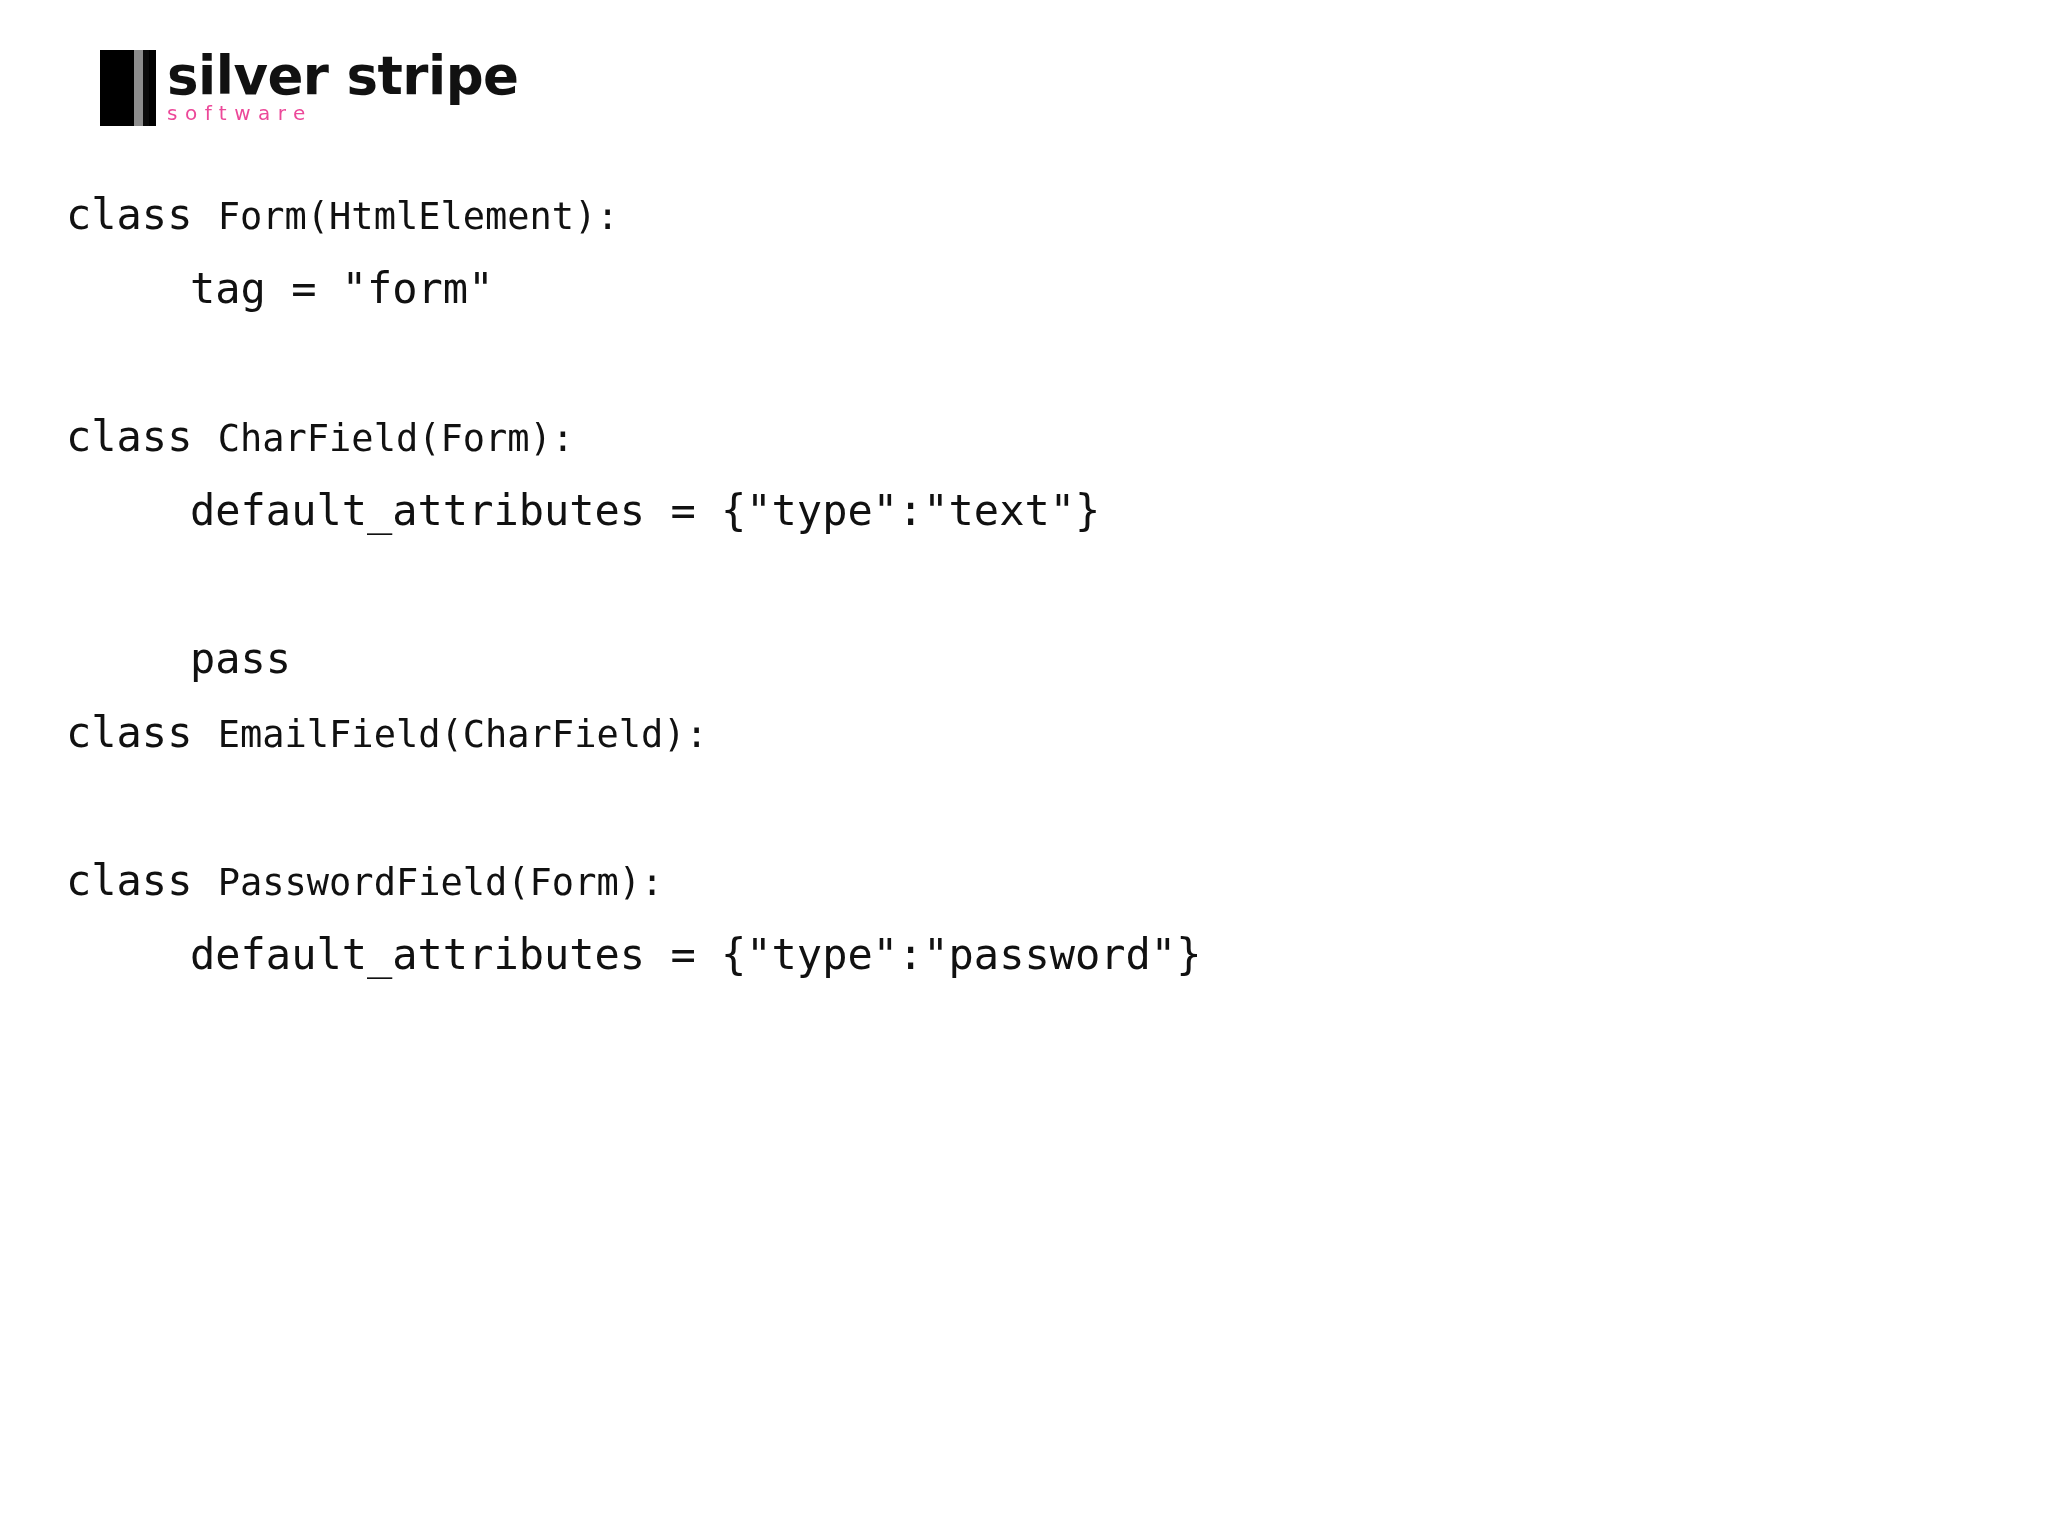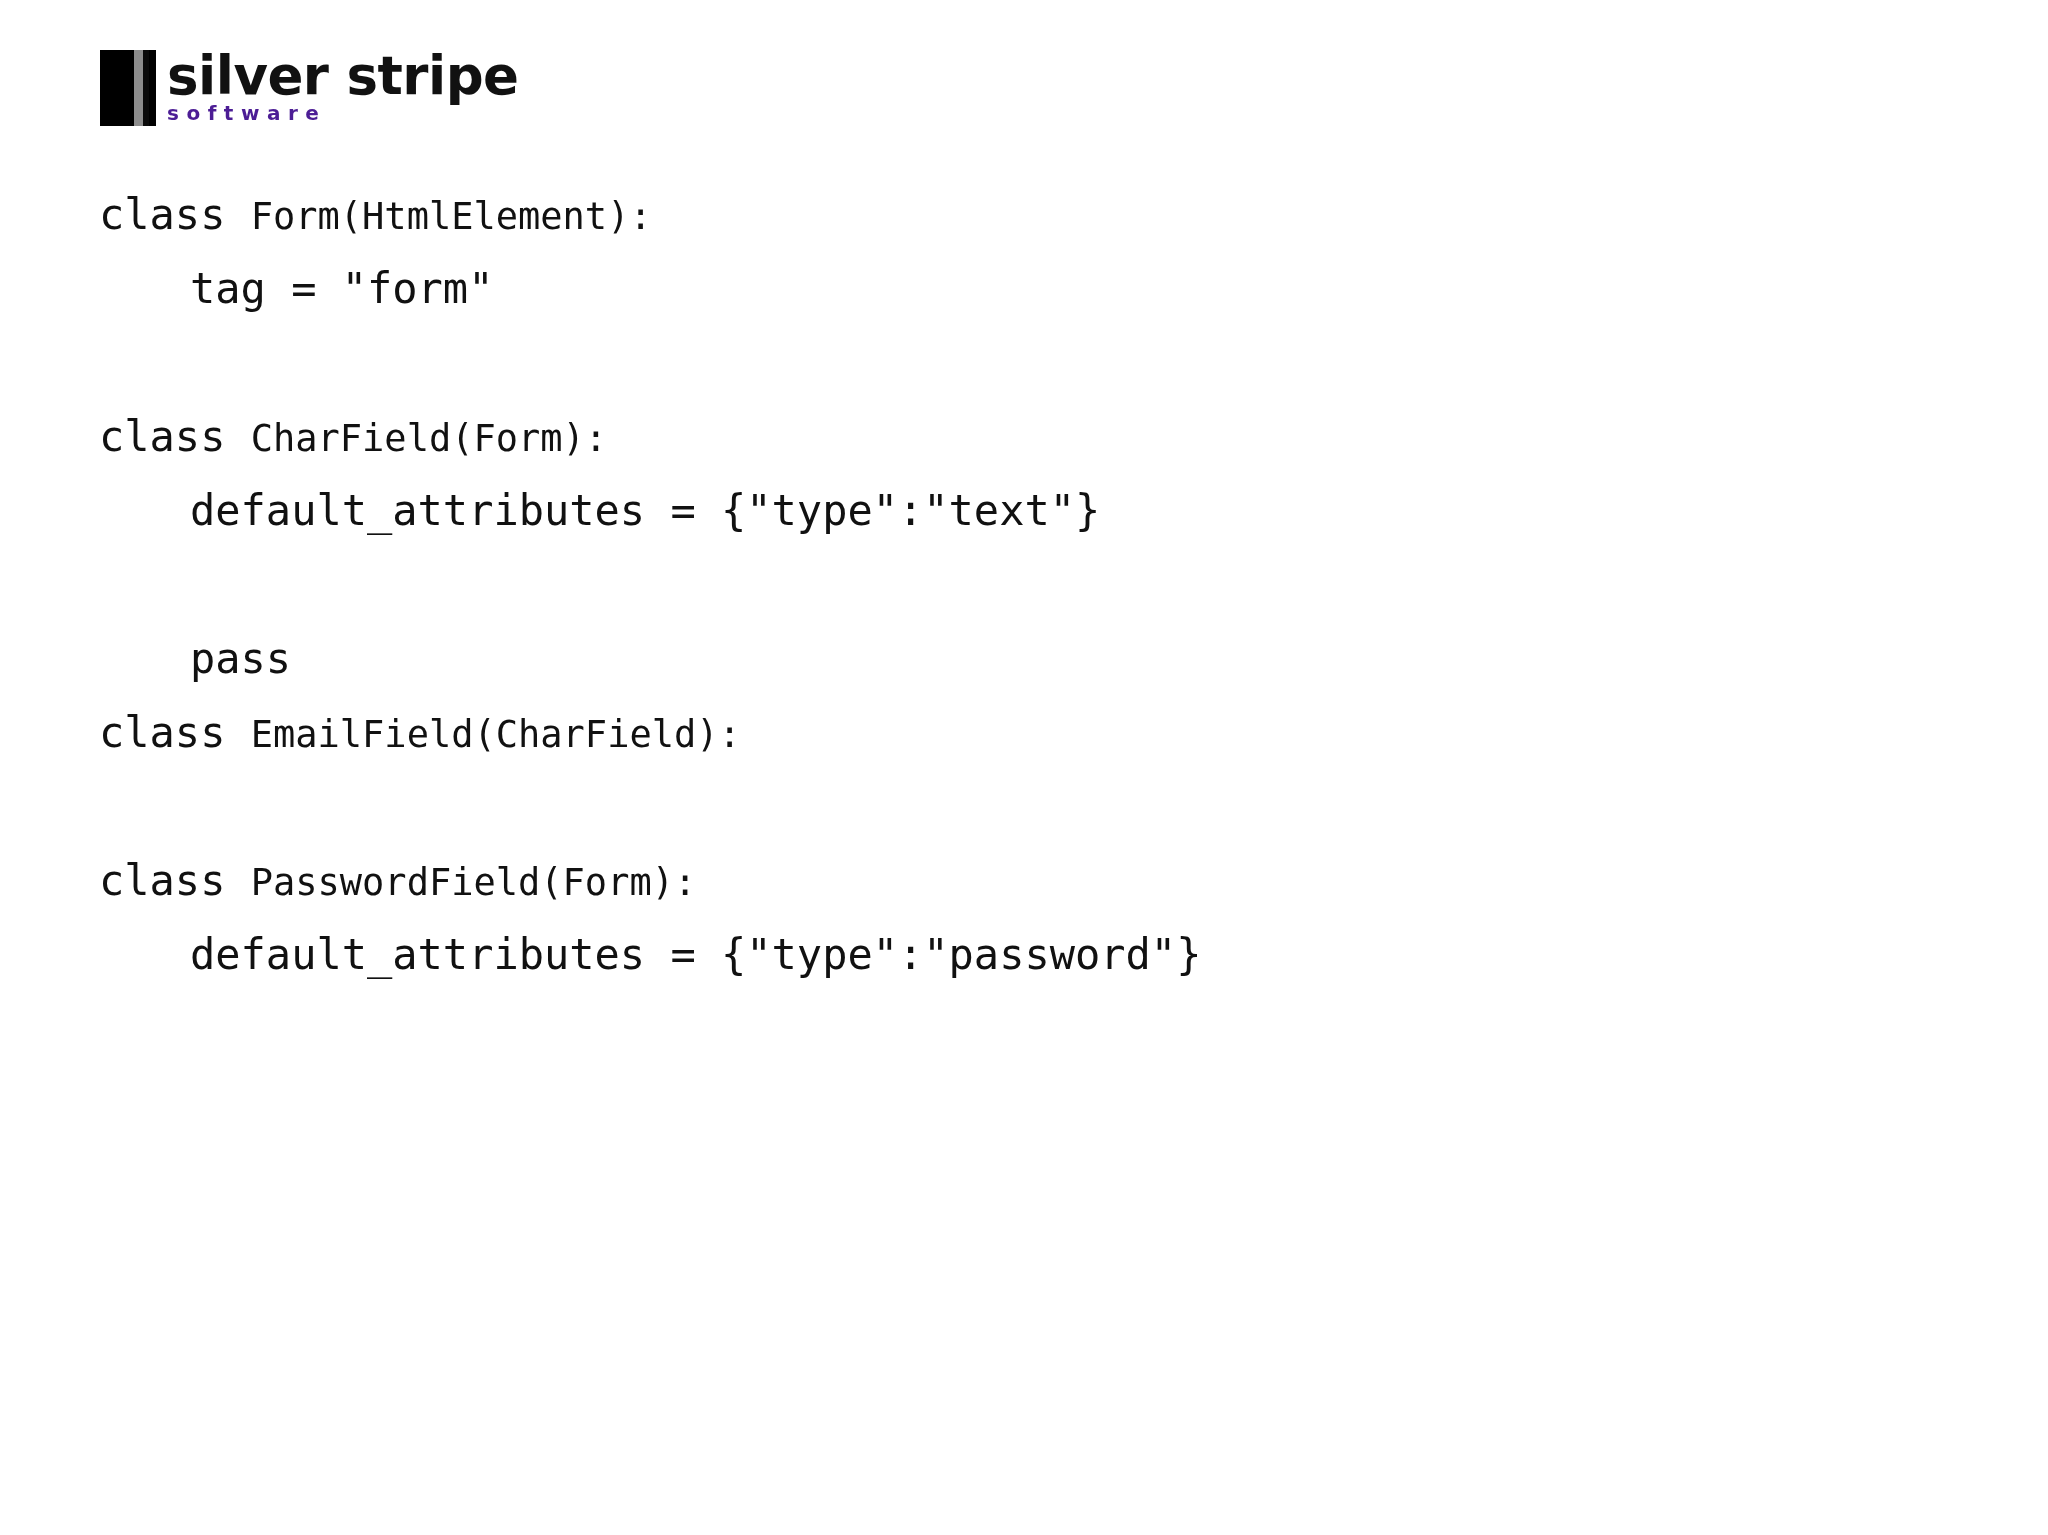--- a/index.html
+++ b/index.html
@@ -69,46 +69,45 @@
     font-size: 53px;
     line-height: 56px;
     color: #111111;
     letter-spacing: -0.5px;
     white-space: nowrap;
   }
   .logo-sub {
     font-family: "DejaVu Sans", sans-serif;
     font-size: 20px;
     line-height: 22px;
-    color: #4c1d95;
+    color: #ec4899;
     letter-spacing: 7.5px;
     margin-top: -2px;
     margin-right: 4px;
     white-space: nowrap;
-    font-weight: bold;
   }
 
   
   .code {
     position: absolute;
     left: 0;
     top: 178px;
     width: 2048px;
   }
   .code-line {
     height: 74px;
     line-height: 74px;
     white-space: pre;
     color: #111111;
     font-family: "DejaVu Sans Mono", monospace;
   }
   .code-line.blank {
     height: 74px;
   }
-  .code-line .ind0 { padding-left: 99px; }
+  .code-line .ind0 { padding-left: 66px; }
   .code-line .ind1 { padding-left: 190px; }
 
   
   .tok-kw,
   .tok-body {
     font-size: 42px;
   }
   
   .tok-sig {
     font-size: 37px;

